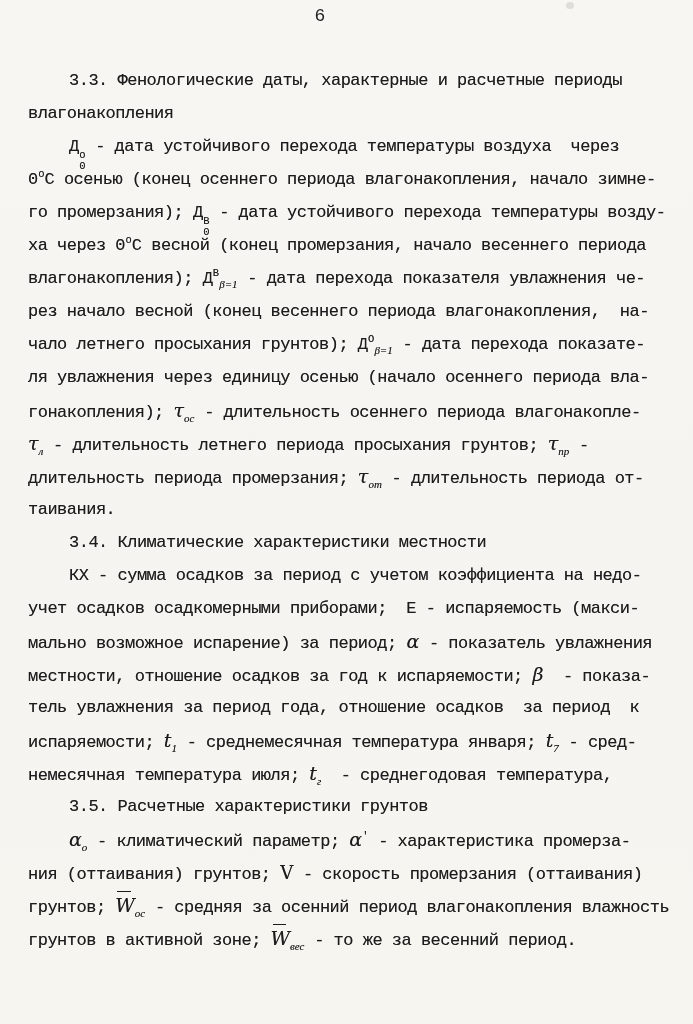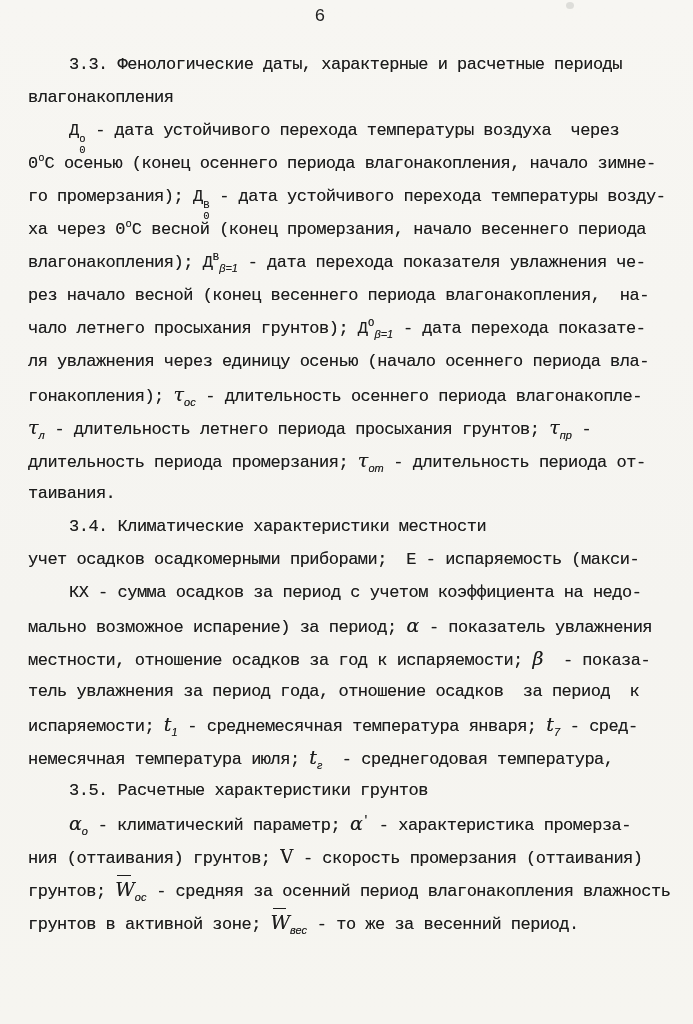--- a/index.html
+++ b/index.html
@@ -14,21 +14,21 @@
     position:absolute;inset:0;
     background:linear-gradient(180deg,#f7f6f2 0%,#f5f4f0 60%,#f6f5f0 100%);
   }
   .pageno{
     position:absolute;top:6px;left:0;width:640px;
     text-align:center;
     font:18px "Liberation Mono",monospace;
     color:#222;
   }
   .doc{
-    position:absolute;top:48px;left:28px;width:652px;
+    position:absolute;top:64px;left:28px;width:652px;
     color:#1c1c1c;
   }
   .line{
     white-space:pre;
     height:33px;line-height:33px;
     font-size:17px;letter-spacing:-0.5px;
     text-shadow:0 0 0.4px rgba(20,20,20,.55);
   }
   .line.indent{padding-left:41px;}
   .math{letter-spacing:0;}
@@ -46,21 +46,21 @@
   .barred::after{
     content:"";position:absolute;left:2px;right:4px;top:2px;
     border-top:1.6px solid #1c1c1c;
   }
   sup,sub{
     font-size:10.5px;letter-spacing:0;line-height:0;
   }
   sup{vertical-align:7px;font-family:"Liberation Mono",monospace;}
   sub{
     vertical-align:-5px;
-    font-family:Liberation Sans, sans-serif;font-style:italic;font-size:11px;
+    font-family:Liberation Serif, serif;font-style:italic;font-size:11px;
   }
   .ss{
     display:inline-flex;flex-direction:column;
     vertical-align:-7px;line-height:1;
     font-size:10.5px;font-family:"Liberation Mono",monospace;
     letter-spacing:0;text-align:left;
   }
   .ss span{height:11px;line-height:11px;}
   .smudge{
     position:absolute;left:566px;top:2px;width:8px;height:7px;
@@ -82,22 +82,22 @@
       <div class="line">ха через <span class="math"><span class="mb">0</span><sup>о</sup></span>С весной (конец промерзания, начало весеннего периода</div>
       <div class="line">влагонакопления); <span class="math"><span class="mb">Д</span><sup>В</sup><sub>β=1</sub></span> - дата перехода показателя увлажнения че-</div>
       <div class="line">рез начало весной (конец весеннего периода влагонакопления,  на-</div>
       <div class="line">чало летнего просыхания грунтов); <span class="math"><span class="mb">Д</span><sup>О</sup><sub>β=1</sub></span> - дата перехода показате-</div>
       <div class="line">ля увлажнения через единицу осенью (начало осеннего периода вла-</div>
       <div class="line">гонакопления); <span class="math"><span class="mb mvar">τ</span><sub>ос</sub></span> - длительность осеннего периода влагонакопле-</div>
       <div class="line"><span class="math"><span class="mb mvar">τ</span><sub>л</sub></span> - длительность летнего периода просыхания грунтов; <span class="math"><span class="mb mvar">τ</span><sub>пр</sub></span> -</div>
       <div class="line">длительность периода промерзания; <span class="math"><span class="mb mvar">τ</span><sub>от</sub></span> - длительность периода от-</div>
       <div class="line">таивания.</div>
       <div class="line indent">3.4. Климатические характеристики местности</div>
+      <div class="line indent">КХ - сумма осадков за период с учетом коэффициента на недо-</div>
       <div class="line">учет осадков осадкомерными приборами;  Е - испаряемость (макси-</div>
-      <div class="line indent">КХ - сумма осадков за период с учетом коэффициента на недо-</div>
       <div class="line">мально возможное испарение) за период; <span class="math"><span class="mb mvar">α</span></span> - показатель увлажнения</div>
       <div class="line">местности, отношение осадков за год к испаряемости; <span class="math"><span class="mb mvar">β</span></span>  - показа-</div>
       <div class="line">тель увлажнения за период года, отношение осадков  за период  к</div>
       <div class="line">испаряемости; <span class="math"><span class="mb mvar">t</span><sub>1</sub></span> - среднемесячная температура января; <span class="math"><span class="mb mvar">t</span><sub>7</sub></span> - сред-</div>
       <div class="line">немесячная температура июля; <span class="math"><span class="mb mvar">t</span><sub>г</sub></span>  - среднегодовая температура,</div>
       <div class="line indent">3.5. Расчетные характеристики грунтов</div>
       <div class="line indent"><span class="math"><span class="mb mvar">α</span><sub>о</sub></span> - климатический параметр; <span class="math"><span class="mb mvar">α</span><sup>′</sup></span> - характеристика промерза-</div>
       <div class="line">ния (оттаивания) грунтов; <span class="math"><span class="mb mser">V</span></span> - скорость промерзания (оттаивания)</div>
       <div class="line">грунтов; <span class="math"><span class="mb mvar barred">W</span><sub>ос</sub></span> - средняя за осенний период влагонакопления влажность</div>
       <div class="line">грунтов в активной зоне; <span class="math"><span class="mb mvar barred">W</span><sub>вес</sub></span> - то же за весенний период.</div>

